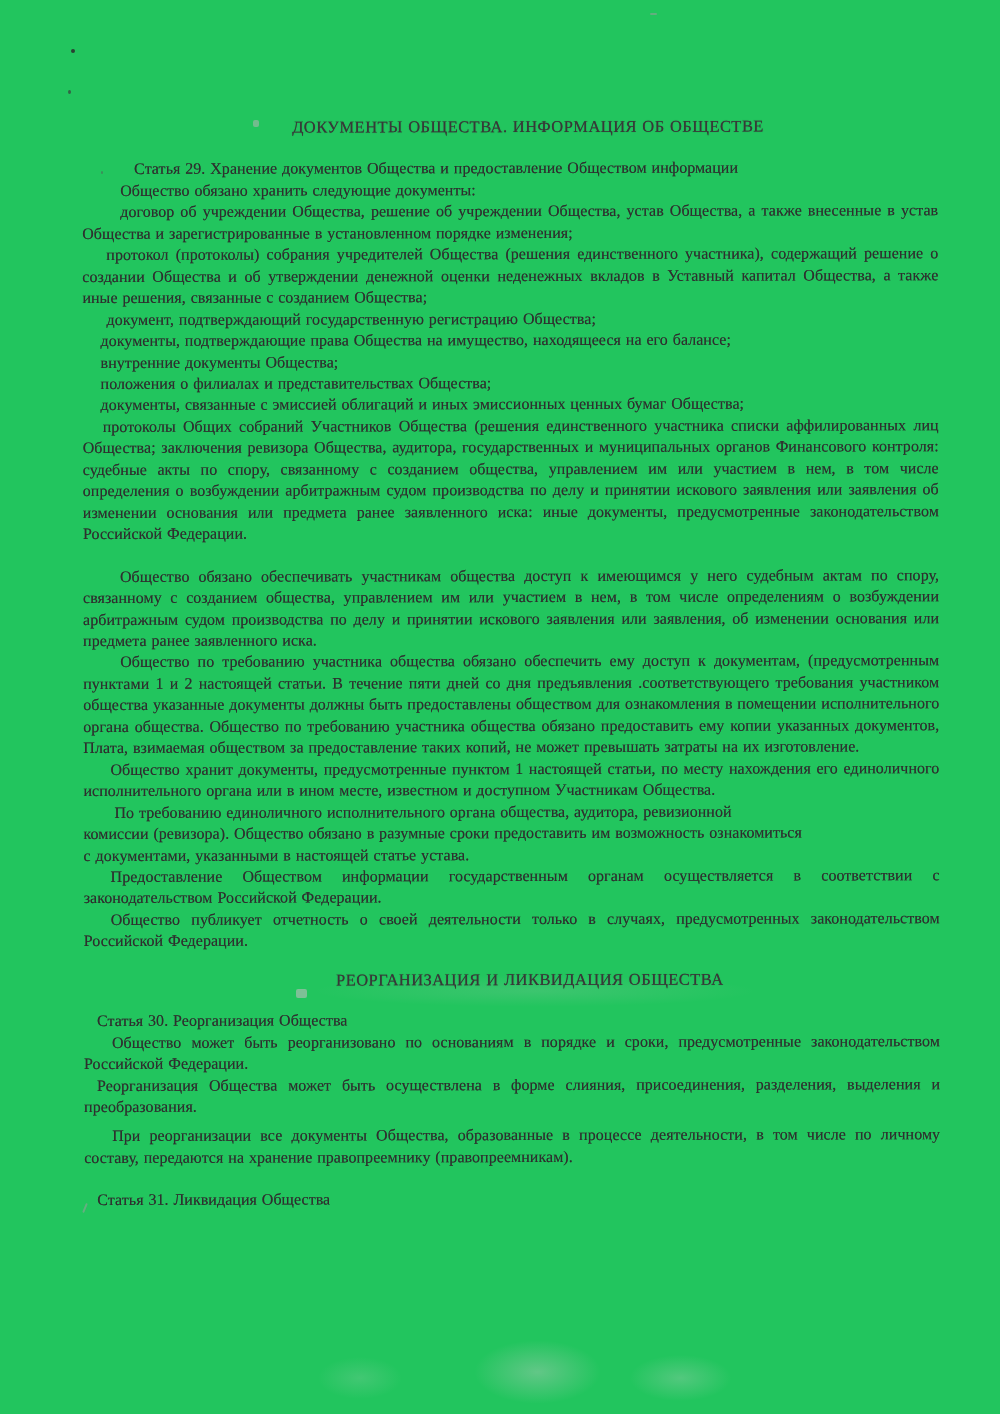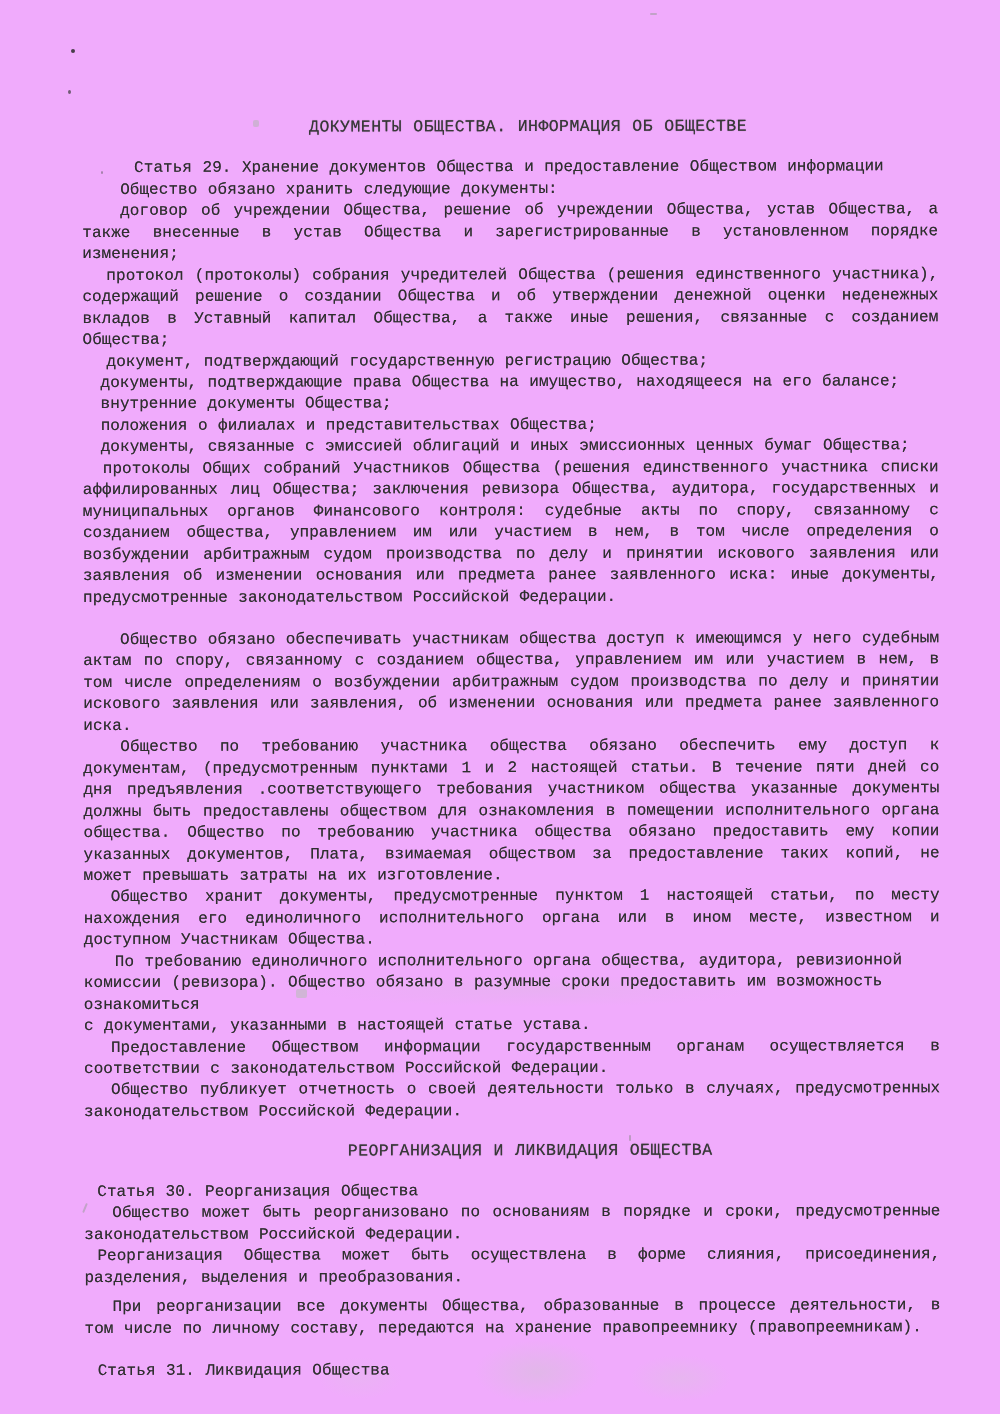--- a/index.html
+++ b/index.html
@@ -4,23 +4,23 @@
 <style>
   html, body {
     margin: 0;
     padding: 0;
     background: #ffffff;
   }
   .page {
     position: relative;
     width: 1000px;
     height: 1414px;
-    background: #f0abfc;
+    background: #22c55e;
     overflow: hidden;
-    font-family: Liberation Mono, monospace;
+    font-family: Liberation Serif, serif;
     color: #2f2f2f;
   }
   .content {
     position: absolute;
     left: 82px;
     top: 117px;
     width: 856px;
     font-size: 16px;
     line-height: 21.45px;
     letter-spacing: 0.05px;

